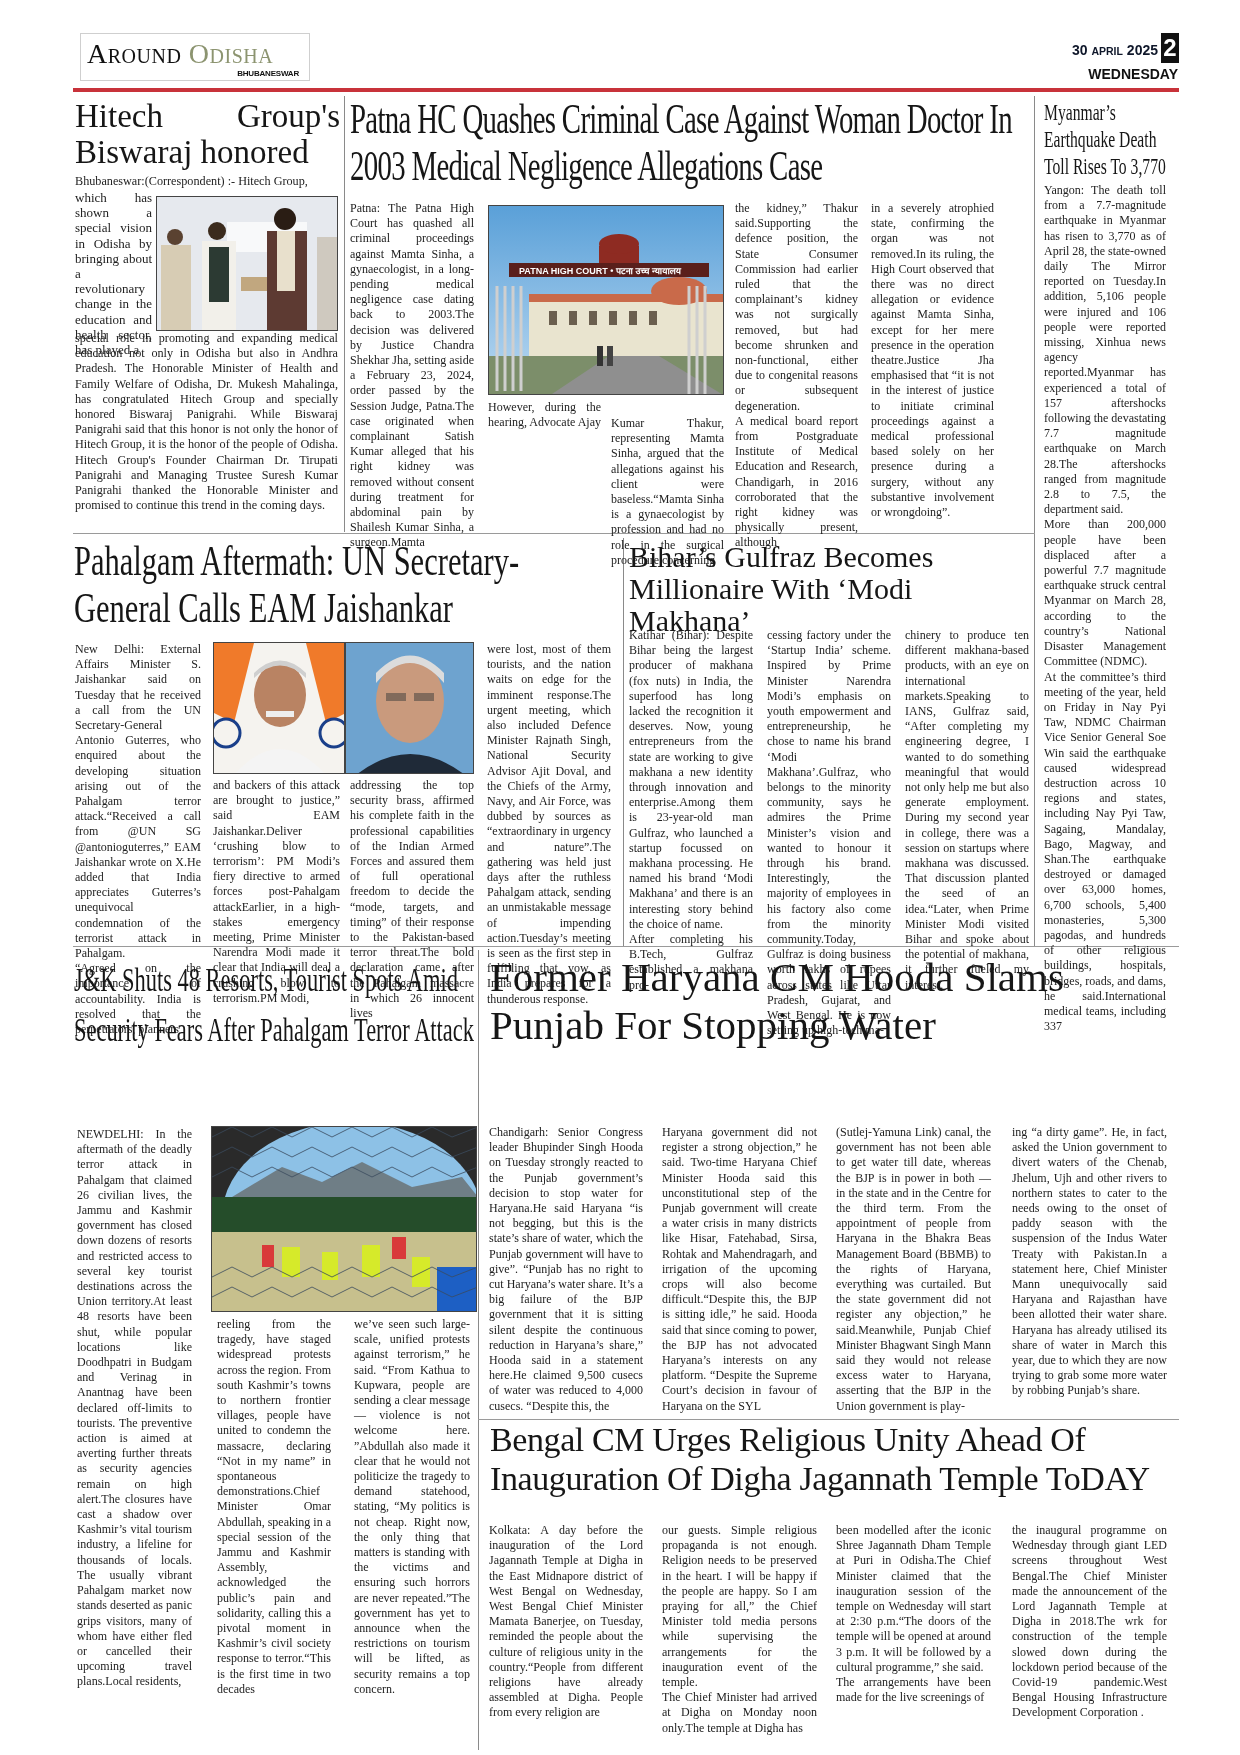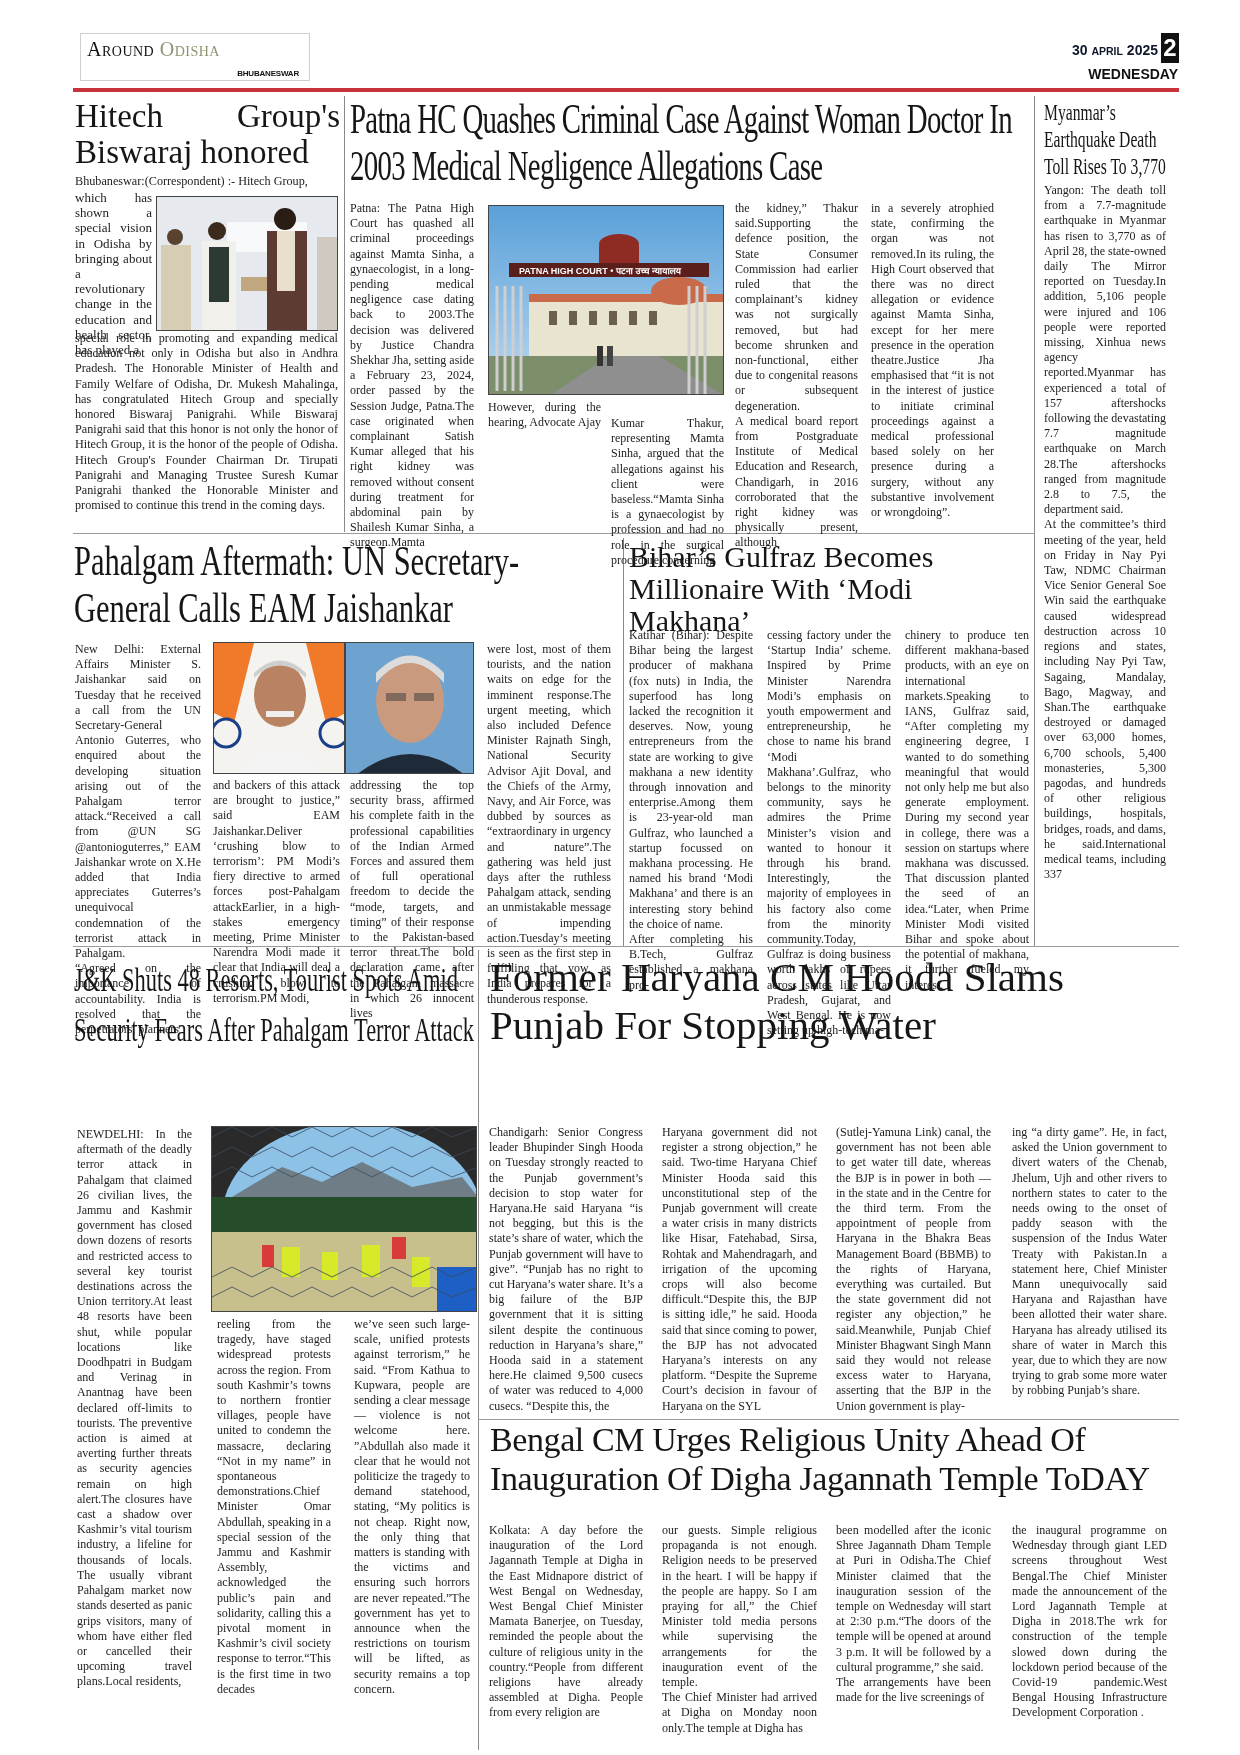--- a/index.html
+++ b/index.html
@@ -3,21 +3,21 @@
 <meta charset="utf-8">
 <style>
   * { box-sizing: border-box; margin: 0; padding: 0; }
   html, body { width: 1240px; height: 1755px; background: #ffffff; overflow: hidden; }
   body { position: relative; font-family: "Liberation Serif", "DejaVu Serif", serif; color: #1a1a1a; }
 
   .abs { position: absolute; }
 
   
   .logo-box { left: 80px; top: 33px; width: 230px; height: 48px; border: 1px solid #cfcfcf; }
-  .logo-around { position: absolute; left: 6px; top: 4px; font-size: 20px; letter-spacing: 0.5px; color: #111; font-variant: small-caps; }
+  .logo-around { position: absolute; left: 6px; top: 4px; font-size: 28px; letter-spacing: 0.5px; color: #111; font-variant: small-caps; }
   .logo-odisha { color: #8c9470; }
   .logo-city { position: absolute; right: 10px; bottom: 2px; font-family: "Liberation Sans", sans-serif; font-size: 8px; font-weight: bold; letter-spacing: -0.2px; color: #111; }
   .date-line { right: 62px; top: 42px; font-family: "Liberation Sans", sans-serif; font-weight: bold; font-size: 14px; color: #0f172a; }
   .date-line .mon { font-size: 10.5px; }
   .page-num { left: 1161px; top: 33px; width: 18px; height: 30px; background: #111; color: #fff; font-family: "Liberation Sans", sans-serif; font-weight: bold; font-size: 24px; line-height: 30px; text-align: center; }
   .day-line { right: 62px; top: 66px; font-family: "Liberation Sans", sans-serif; font-weight: bold; font-size: 14px; color: #111; }
   .red-rule { left: 73px; top: 88px; width: 1106px; height: 4px; background: #c8323a; }
 
   
   .vrule { width: 1px; background: #8a8a8a; }
@@ -143,20 +143,21 @@
     <p>the kidney,” Thakur said.Supporting the defence position, the State Consumer Commission had earlier ruled that the complainant’s kidney was not surgically removed, but had become shrunken and non-functional, either due to congenital reasons or subsequent degeneration.</p>
     <p>A medical board report from Postgraduate Institute of Medical Education and Research, Chandigarh, in 2016 corroborated that the right kidney was physically present, although</p>
   </div>
   <div class="col" style="left:871px; top:201px; width:123px; font-size:12px;">in a severely atrophied state, confirming the organ was not removed.In its ruling, the High Court observed that there was no direct allegation or evidence against Mamta Sinha, except for her mere presence in the operation theatre.Justice Jha emphasised that “it is not in the interest of justice to initiate criminal proceedings against a medical professional based solely on her presence during a surgery, without any substantive involvement or wrongdoing”.</div>
 </section>
 
 <section>
   <div class="hl hl-cond" style="left:1044px; top:99px; width:198px; font-size:23px; line-height:27px; transform:scaleX(0.68);">Myanmar’s Earthquake Death Toll Rises To 3,770</div>
   <div class="col" style="left:1044px; top:183px; width:122px; font-size:12px;">
     <p>Yangon: The death toll from a 7.7-magnitude earthquake in Myanmar has risen to 3,770 as of April 28, the state-owned daily The Mirror reported on Tuesday.In addition, 5,106 people were injured and 106 people were reported missing, Xinhua news agency reported.Myanmar has experienced a total of 157 aftershocks following the devastating 7.7 magnitude earthquake on March 28.The aftershocks ranged from magnitude 2.8 to 7.5, the department said.</p>
+    <p>More than 200,000 people have been displaced after a powerful 7.7 magnitude earthquake struck central Myanmar on March 28, according to the country’s National Disaster Management Committee (NDMC).</p>
     <p>At the committee’s third meeting of the year, held on Friday in Nay Pyi Taw, NDMC Chairman Vice Senior General Soe Win said the earthquake caused widespread destruction across 10 regions and states, including Nay Pyi Taw, Sagaing, Mandalay, Bago, Magway, and Shan.The earthquake destroyed or damaged over 63,000 homes, 6,700 schools, 5,400 monasteries, 5,300 pagodas, and hundreds of other religious buildings, hospitals, bridges, roads, and dams, he said.International medical teams, including 337</p>
   </div>
 </section>
 
 <section>
   <div class="hl hl-cond" style="left:74px; top:537px; width:760px; font-size:43px; line-height:47px; transform:scaleX(0.71);">Pahalgam Aftermath: UN Secretary-General Calls EAM Jaishankar</div>
 
   <div class="col" style="left:75px; top:642px; width:126px; font-size:12px;">
     <p>New Delhi: External Affairs Minister S. Jaishankar said on Tuesday that he received a call from the UN Secretary-General Antonio Guterres, who enquired about the developing situation arising out of the Pahalgam terror attack.“Received a call from @UN SG @antonioguterres,” EAM Jaishankar wrote on X.He added that India appreciates Guterres’s unequivocal condemnation of the terrorist attack in Pahalgam.</p>
     <p>“Agreed on the importance of accountability. India is resolved that the perpetrators, planners</p>

